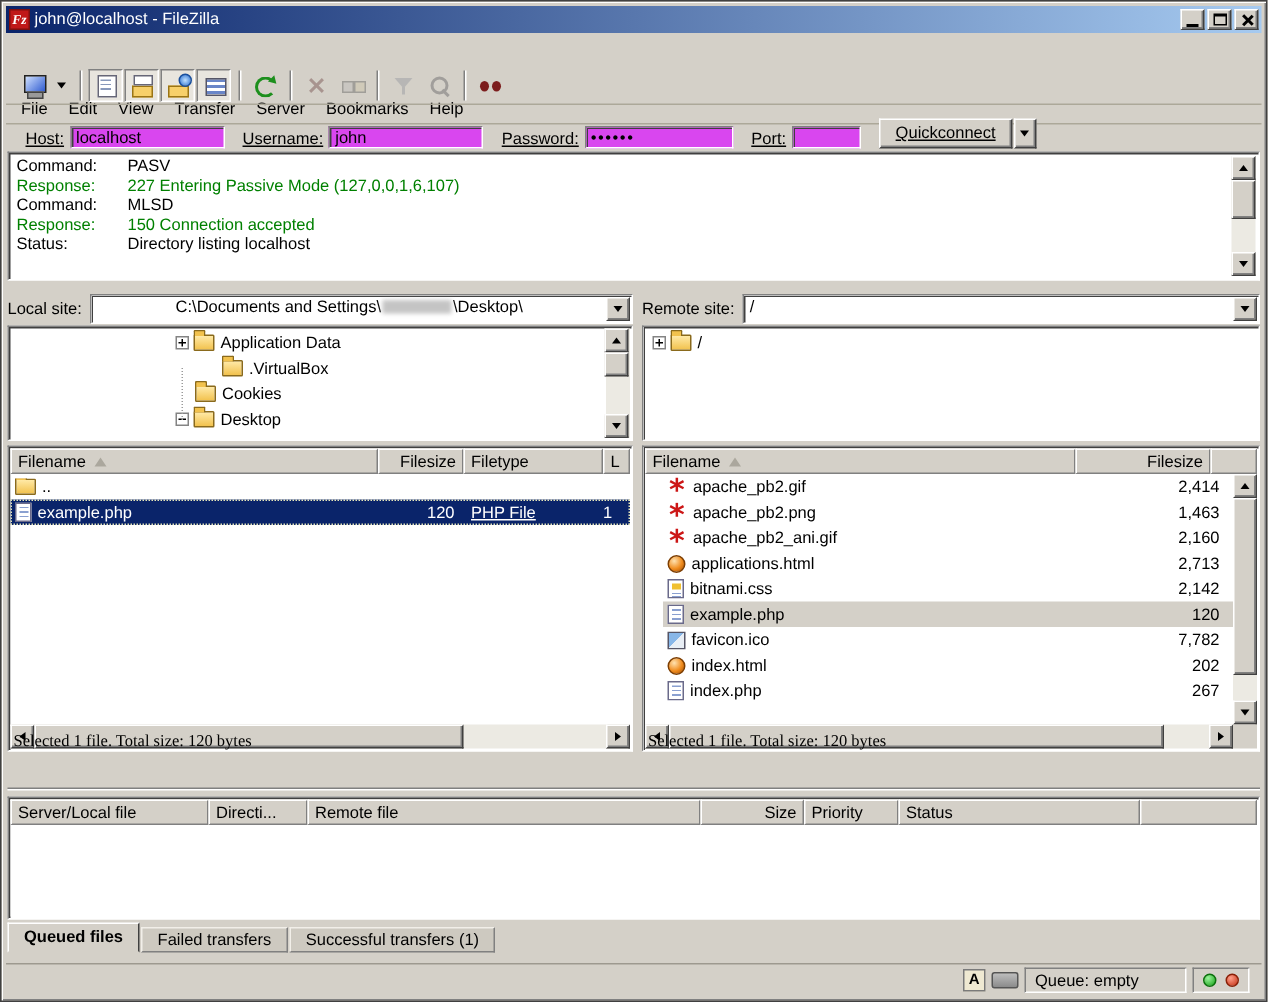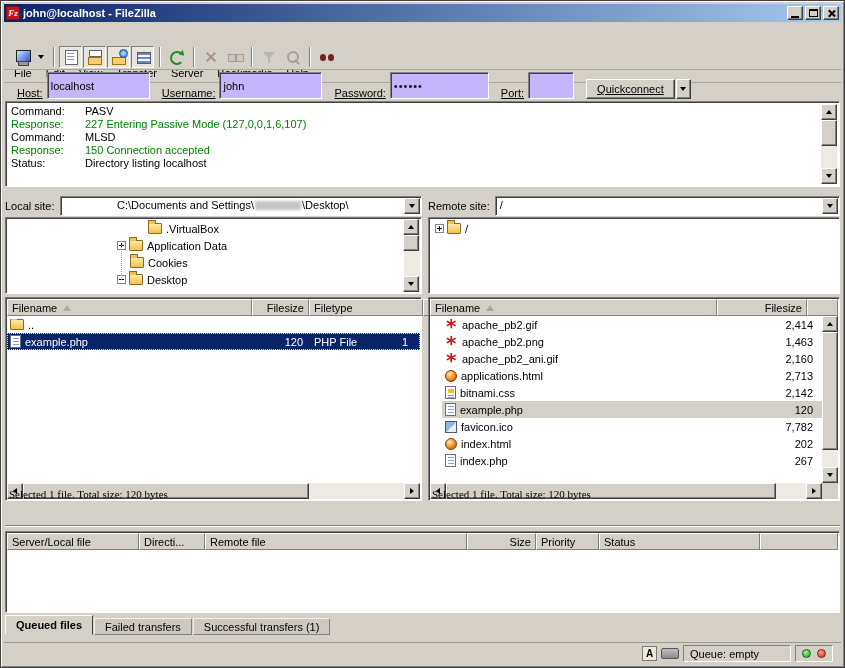--- a/index.html
+++ b/index.html
@@ -7,21 +7,21 @@
 
   .win { position: relative; width: 845px; height: 668px; background: #d4d0c8;
          border: 1px solid #404040; box-shadow: inset 1px 1px 0 #fff, inset -1px -1px 0 #808080; overflow: hidden; }
 
   
   .titlebar { position: absolute; left: 3px; top: 3px; right: 3px; height: 18px;
               background: linear-gradient(90deg, #0a246a, #a6caf0);
               display: flex; align-items: center; padding: 0 2px; color: #fff; }
   .title-icon { width: 14px; height: 14px; background: #c01818; border: 1px solid #7d0f0f;
                 color: #fff; font: italic bold 9px/12px "Liberation Serif", serif; text-align: center; margin-right: 3px; flex: none; }
-  .title-text { font-weight: bold; flex: 1; white-space: nowrap; overflow: hidden; }
+  .title-text { font-weight: normal; flex: 1; white-space: nowrap; overflow: hidden; }
   .title-btns { display: flex; gap: 2px; }
   .wbtn { width: 16px; height: 14px; background: #d4d0c8; border: 1px solid; border-color: #fff #404040 #404040 #fff;
           box-shadow: inset -1px -1px 0 #808080; display: flex; align-items: center; justify-content: center; }
   .g-min { width: 8px; height: 2px; background: #000; margin-top: 7px; }
   .g-max { width: 9px; height: 8px; border: 1px solid #000; border-top-width: 2px; }
   .g-close { position: relative; width: 9px; height: 9px; }
   .g-close::before, .g-close::after { content: ""; position: absolute; left: 4px; top: 0; width: 1.6px; height: 9px; background: #000; }
   .g-close::before { transform: rotate(45deg); }
   .g-close::after { transform: rotate(-45deg); }
 
@@ -70,22 +70,22 @@
                        border-top: 7px solid #7d93b8; }
   .ti-filter::after { content: ""; position: absolute; left: 7px; top: 9px; width: 2px; height: 5px; background: #7d93b8; }
   .ti-compare::before { content: ""; position: absolute; left: 2px; top: 2px; width: 8px; height: 8px; border: 2px solid #556; border-radius: 50%; }
   .ti-compare::after { content: ""; position: absolute; left: 11px; top: 10px; width: 2px; height: 6px; background: #556; transform: rotate(-45deg); }
   .ti-find::before { content: ""; position: absolute; left: 1px; top: 5px; width: 6px; height: 7px; border-radius: 50%; background: #7c1d1d; }
   .ti-find::after { content: ""; position: absolute; left: 9px; top: 5px; width: 6px; height: 7px; border-radius: 50%; background: #7c1d1d; }
 
   
   .qcbar { position: absolute; left: 3px; top: 70px; right: 3px; height: 28px; display: flex; align-items: flex-end; padding-left: 13px; }
   .qlabel { text-decoration: underline; margin-right: 4px; white-space: nowrap; }
-  .tbx { height: 27px; border: 1px solid; border-color: #808080 #fff #fff #808080; box-shadow: inset 1px 1px 0 #404040;
-         background: #c4b5fd; font: 11px "Liberation Sans", sans-serif; padding: 1px 3px; outline: none; }
+  .tbx { height: 15px; border: 1px solid; border-color: #808080 #fff #fff #808080; box-shadow: inset 1px 1px 0 #404040;
+         background: #d946ef; font: 11px "Liberation Sans", sans-serif; padding: 1px 3px; outline: none; }
   .w-host { width: 103px; margin-right: 12px; }
   .w-user { width: 103px; margin-right: 12px; }
   .w-pass { width: 99px; margin-right: 12px; letter-spacing: 1px; }
   .w-port { width: 46px; margin-right: 12px; }
   .qbtn { height: 20px; background: #d4d0c8; border: 1px solid; border-color: #fff #404040 #404040 #fff;
           box-shadow: inset -1px -1px 0 #808080; display: flex; align-items: center; padding: 0 10px; white-space: nowrap; }
   .qbtn .u { text-decoration: underline; }
   .qdd { width: 15px; height: 20px; background: #d4d0c8; border: 1px solid; border-color: #fff #404040 #404040 #fff;
          box-shadow: inset -1px -1px 0 #808080; display: flex; align-items: center; justify-content: center; margin-left: 1px; }
 
@@ -154,21 +154,21 @@
   .hcell.fill { flex: 1; }
   .sortup { width: 0; height: 0; border-left: 4px solid transparent; border-right: 4px solid transparent;
             border-bottom: 6px solid #aba79d; margin-left: 6px; }
   .plist { position: absolute; left: 1px; right: 1px; top: 18px; bottom: 17px; background: #fff; overflow: hidden; }
   .pane-remote .plist { right: 17px; padding-left: 12px; }
   .lrow { height: 17px; display: flex; align-items: center; white-space: nowrap; }
   .lrow.sel { background: #0a246a; color: #fff; outline: 1px dotted #e6e6b8; outline-offset: -1px; }
   .lrow.selgray { background: #d4d0c8; }
   .c-name { width: 245px; display: flex; align-items: center; padding-left: 3px; overflow: hidden; flex: none; }
   .c-size { width: 57px; text-align: right; padding-right: 6px; flex: none; }
-  .c-type { width: 93px; padding-left: 5px; flex: none; overflow: hidden; }
+  .c-type { width: 93px; padding-left: 5px; flex: none; overflow: hidden; text-decoration: underline; }
   .c-last { flex: 1; overflow: hidden; }
   .r-name { width: 287px; display: flex; align-items: center; padding-left: 3px; overflow: hidden; flex: none; }
   .r-size { width: 90px; text-align: right; padding-right: 6px; flex: none; }
   .phsb { position: absolute; left: 1px; bottom: 1px; height: 16px; background: #eceae3; }
   .pane-local .phsb { right: 1px; }
   .pane-remote .phsb { right: 17px; }
   .pvsb { position: absolute; right: 1px; top: 18px; bottom: 17px; width: 16px; background: #eceae3; }
   .pcorner { position: absolute; right: 1px; bottom: 1px; width: 16px; height: 16px; background: #d4d0c8; }
 
   
@@ -321,29 +321,29 @@
       <span>/</span>
       <span class="cdd">
           <span class="tri-dn"></span>
         </span>
     </span>
   </div>
 
   <div class="tree tree-local sunken">
     <div id="local-tree-rows" style="margin-right:18px;">
         <div class="trow">
-          <span class="tsp" style="width: 142px;"></span>
-          <span class="ic ic-folder"></span>
-          <span class="tlabel">.VirtualBox</span>
-        </div>
-        <div class="trow">
           <span class="tsp" style="width: 111px;"></span>
           <span class="texp plus"></span>
           <span class="ic ic-folder"></span>
           <span class="tlabel">Application Data</span>
+        </div>
+        <div class="trow">
+          <span class="tsp" style="width: 142px;"></span>
+          <span class="ic ic-folder"></span>
+          <span class="tlabel">.VirtualBox</span>
         </div>
         <div class="trow">
           <span class="tsp" style="width: 124px;"></span>
           <span class="ic ic-folder"></span>
           <span class="tlabel">Cookies</span>
         </div>
         <div class="trow">
           <span class="tsp" style="width: 111px;"></span>
           <span class="texp"></span>
           <span class="ic ic-folder"></span>
@@ -369,21 +369,21 @@
           <span class="ic ic-folder"></span>
           <span class="tlabel">/</span>
         </div>
       </div>
   </div>
 
   <div class="pane pane-local sunken">
     <div class="phdr" id="local-hdr">
         <span class="hcell" style="width: 245px;">Filename<span class="sortup"></span></span>
         <span class="hcell right" style="width: 57px;">Filesize</span>
-        <span class="hcell" style="width: 114px;">Filetype</span>
+        <span class="hcell" style="width: 93px;">Filetype</span>
         <span class="hcell fill">L</span>
       </div>
     <div class="plist" id="local-rows">
         <div class="lrow">
           <span class="c-name">
             <span class="ic ic-folder"></span>
             <span>..</span>
           </span>
           <span class="c-size"></span>
           <span class="c-type"></span>

